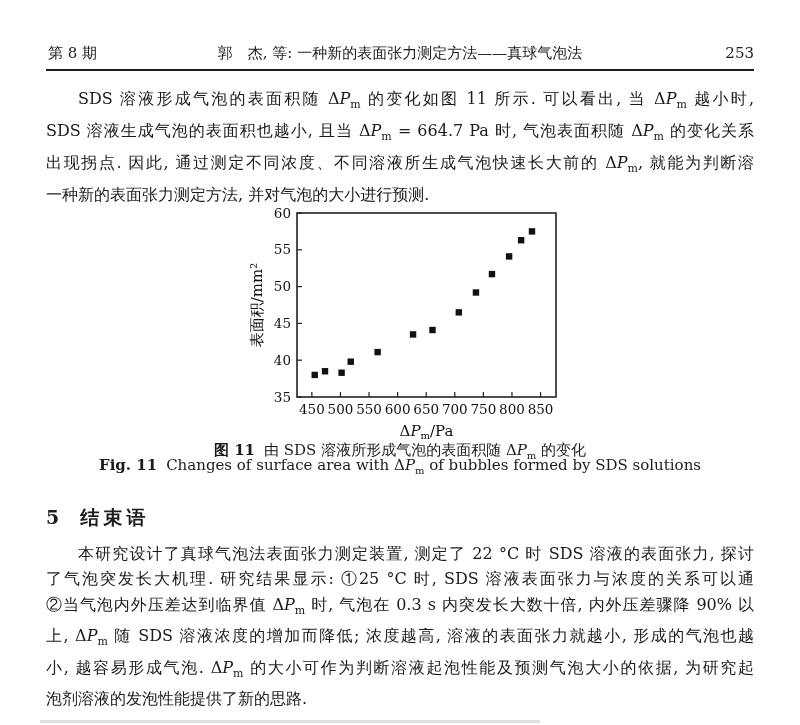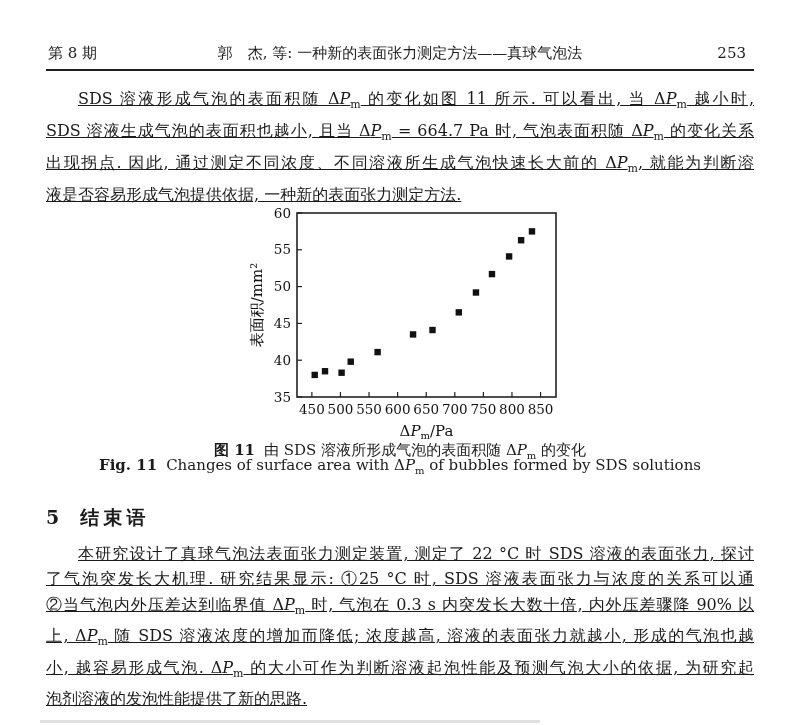--- a/index.html
+++ b/index.html
@@ -5,27 +5,27 @@
   html,body{margin:0;padding:0;}
   body{
     width:800px;height:725px;background:#ffffff;position:relative;overflow:hidden;
     font-family:"DejaVu Serif","Liberation Serif",serif;color:#1b1b1b;
   }
   .abs{position:absolute;}
   
   .running-header{top:44px;left:46px;width:708px;height:22px;font-size:15px;}
   .hdr-issue{position:absolute;left:2px;top:0;}
   .hdr-title{position:absolute;left:0;right:0;top:0;text-align:center;}
-  .hdr-page{position:absolute;right:8px;top:0;}
+  .hdr-page{position:absolute;right:0;top:0;}
   .header-rule{top:69px;left:46px;width:708px;border-top:2px solid #1f1f1f;height:0;}
   
   .para{left:46px;width:708px;font-size:16px;}
   .para1{top:86px;line-height:25.8px;}
   .para2{top:541px;line-height:25.3px;}
-  .tline{text-align:justify;text-align-last:justify;text-decoration:underline;}
+  .tline{text-align:justify;text-align-last:justify;}
   .tline.last{text-align-last:left;}
   .tline.indent{text-indent:2em;}
   .tline i{font-style:italic;}
   .tline sub{font-size:11px;}
   
   .chart-wrap{left:248px;top:199px;width:332px;height:250px;}
   svg text{font-family:"DejaVu Serif","Liberation Serif",serif;fill:#111;}
   
   .cap{left:0;width:800px;text-align:center;font-size:15px;}
   .cap-cn{top:441px;}
@@ -47,21 +47,21 @@
   <span class="hdr-issue">第 8 期</span>
   <span class="hdr-title">郭　杰, 等: 一种新的表面张力测定方法——真球气泡法</span>
   <span class="hdr-page">253</span>
 </div>
 <div class="abs header-rule"></div>
 
 <div class="abs para para1">
     <div class="tline indent">SDS 溶液形成气泡的表面积随 Δ<i>P</i><sub>m</sub> 的变化如图 11 所示. 可以看出, 当 Δ<i>P</i><sub>m</sub> 越小时,</div>
     <div class="tline">SDS 溶液生成气泡的表面积也越小, 且当 Δ<i>P</i><sub>m</sub> = 664.7 Pa 时, 气泡表面积随 Δ<i>P</i><sub>m</sub> 的变化关系</div>
     <div class="tline">出现拐点. 因此, 通过测定不同浓度、不同溶液所生成气泡快速长大前的 Δ<i>P</i><sub>m</sub>, 就能为判断溶</div>
-    <div class="tline last">液是否容易形成气泡提供依据, 一种新的表面张力测定方法.</div>
+    <div class="tline last">一种新的表面张力测定方法, 并对气泡的大小进行预测.</div>
   </div>
 
 <div class="abs chart-wrap">
   <svg id="chart-svg" width="332" height="250">
       <rect x="49" y="14" width="259" height="184" fill="none" stroke="#222" stroke-width="1.6"></rect>
       <line x1="63.86534216335541" y1="198" x2="63.86534216335541" y2="193" stroke="#222" stroke-width="1.2"></line>
       <text x="63.86534216335541" y="215" text-anchor="middle" font-size="13.5">450</text>
       <line x1="92.45253863134658" y1="198" x2="92.45253863134658" y2="193" stroke="#222" stroke-width="1.2"></line>
       <text x="92.45253863134658" y="215" text-anchor="middle" font-size="13.5">500</text>
       <line x1="121.03973509933775" y1="198" x2="121.03973509933775" y2="193" stroke="#222" stroke-width="1.2"></line>

